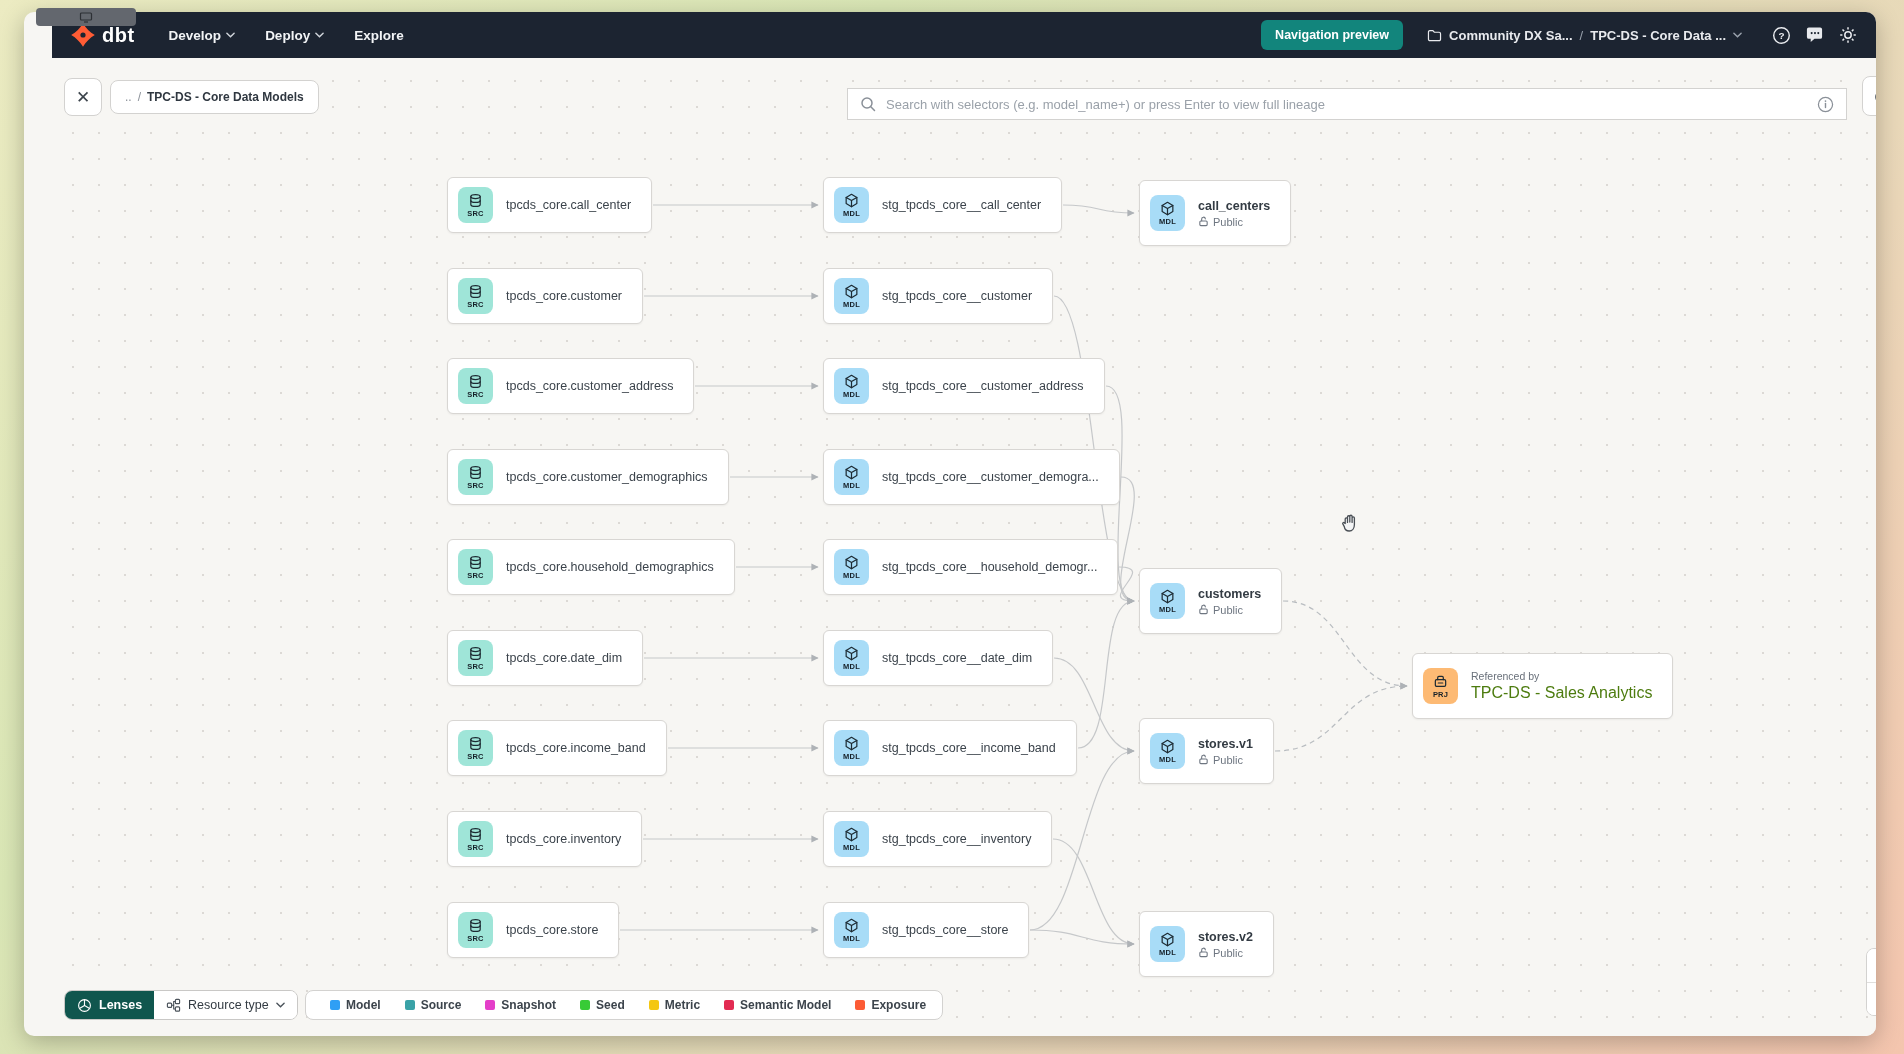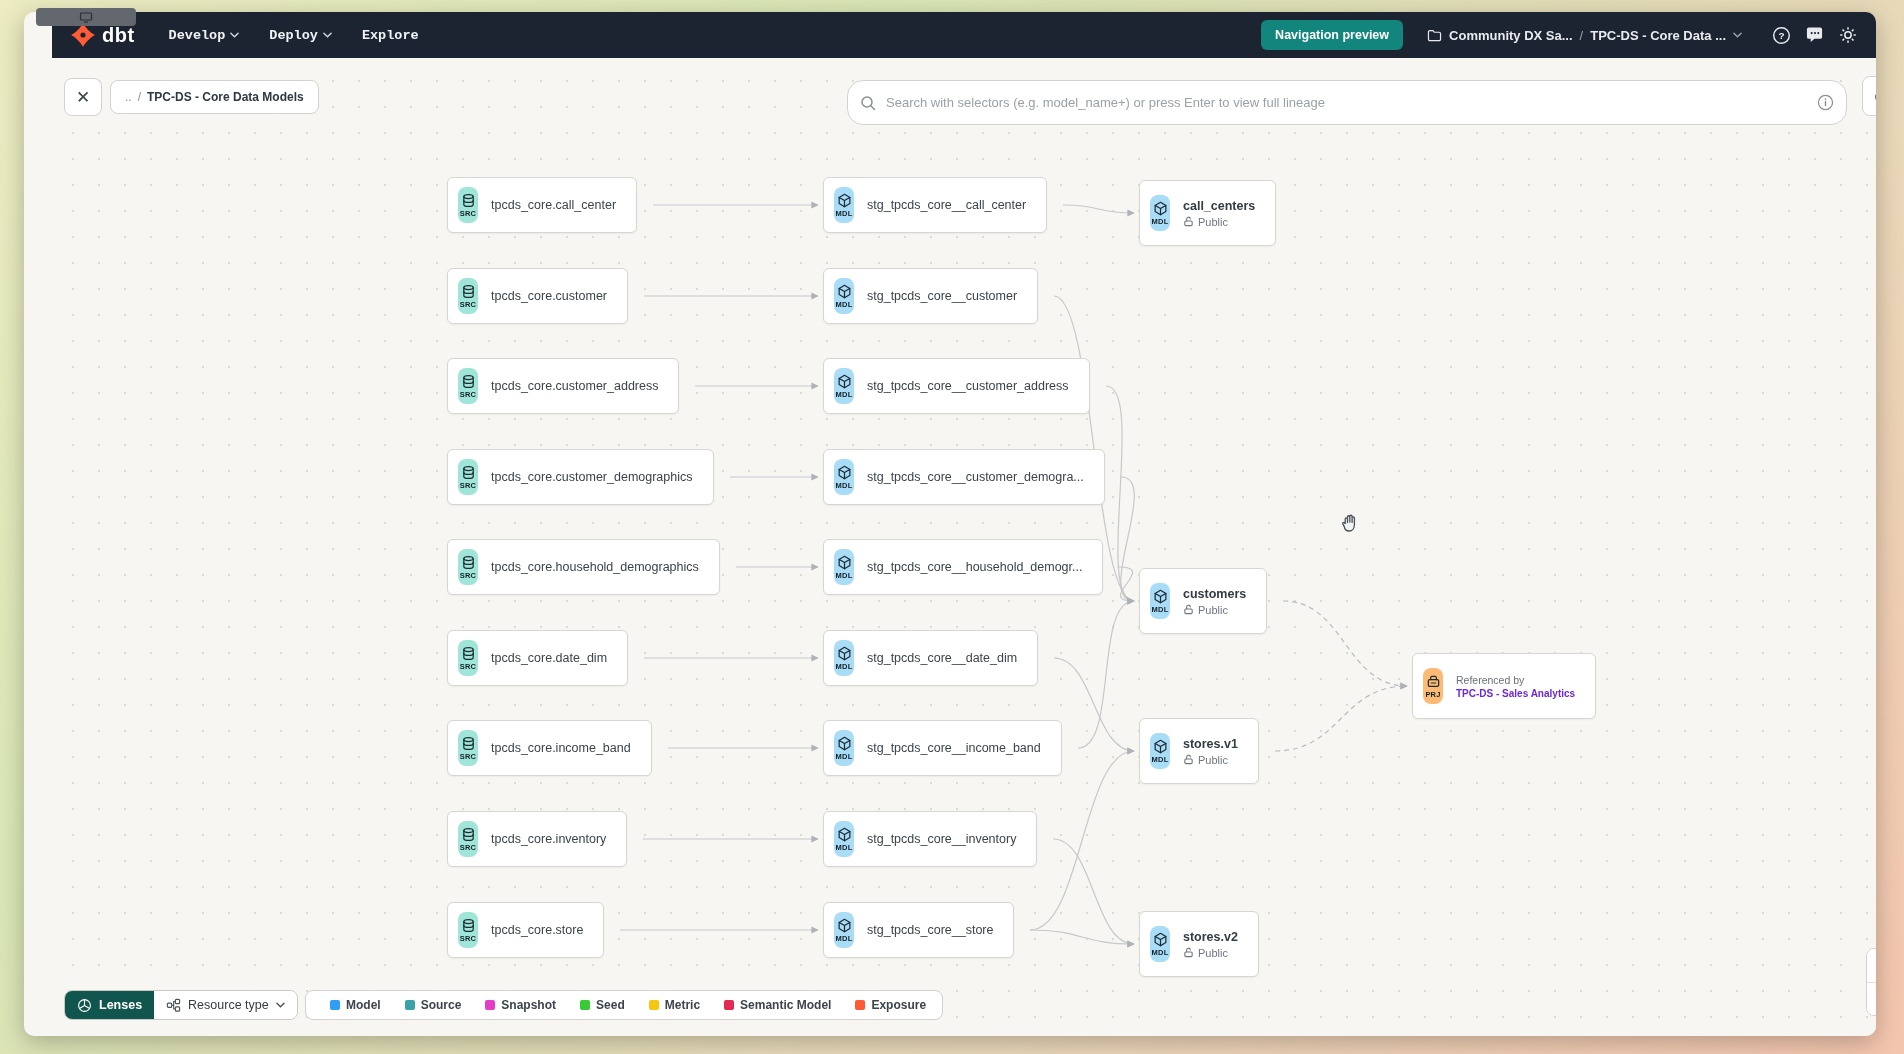--- a/index.html
+++ b/index.html
@@ -7,56 +7,56 @@
     font-family:"Liberation Sans", sans-serif;
     background: linear-gradient(135deg,#ecebc2 0%,#d9e6b5 30%,#e9d8b9 68%,#f4c5ae 100%);
   }
   .screen-tab{position:absolute;left:36px;top:8px;width:100px;height:18px;background:#63676e;border-radius:4px;z-index:50;display:flex;align-items:center;justify-content:center;}
   .window{position:absolute;left:24px;top:12px;width:1852px;height:1024px;border-radius:10px;overflow:hidden;background:#f7f6f3;box-shadow:0 6px 24px rgba(0,0,0,.25);padding-left:28px;}
   
   .navbar{height:46px;background:#1c2431;display:flex;align-items:center;padding:0 18px;color:#fff;}
   .brand{display:flex;align-items:center;gap:6px;margin-right:34px;}
   .brand-text{font-size:20px;font-weight:bold;letter-spacing:.5px;}
   .nav-menu{display:flex;align-items:center;gap:30px;}
-  .nav-item{display:flex;align-items:center;gap:5px;font-size:13.5px;font-weight:bold;color:#f2f4f6;cursor:pointer;font-family:Liberation Mono, monospace;}
+  .nav-item{display:flex;align-items:center;gap:5px;font-size:13.5px;font-weight:bold;color:#f2f4f6;cursor:pointer;}
   .nav-right{margin-left:auto;display:flex;align-items:center;gap:24px;}
   .preview-btn{background:#12857c;color:#fff;font-size:12.5px;font-weight:bold;border:none;border-radius:6px;padding:8px 14px;cursor:pointer;}
   .crumb{display:flex;align-items:center;gap:7px;font-size:13px;color:#e8eaee;white-space:nowrap;}
   .crumb b{font-weight:bold;}
   .crumb .sep{color:#9aa2ad;}
   .nav-icons{display:flex;align-items:center;gap:14px;margin-left:6px;}
   .nav-icons svg{display:block;cursor:pointer;}
   .chev{width:9px;height:6px;}
   
   .canvas{position:relative;width:1852px;height:978px;background:#f7f6f3;
     background-image:radial-gradient(#dcd9d5 1px, transparent 1.3px);
     background-size:26px 26px;background-position:8px 10px;}
   .toolbar-btn{position:absolute;background:#fff;border:1px solid #d3d2d0;border-radius:8px;display:flex;align-items:center;justify-content:center;cursor:pointer;color:#3c444c;}
   .close-btn{left:12px;top:20px;width:38px;height:38px;font-size:17px;}
   .crumb-chip{position:absolute;left:58px;top:22px;height:34px;background:#fff;border:1px solid #d3d2d0;border-radius:8px;display:flex;align-items:center;gap:6px;padding:0 14px;font-size:12px;}
   .crumb-chip .up{color:#8a9098;}
   .crumb-chip .lbl{color:#2f3740;font-weight:bold;}
-  .searchbar{position:absolute;left:795px;top:22px;width:1000px;height:45px;background:#fff;border:1px solid #d3d2d0;border-radius:16px;display:flex;align-items:center;padding:0 12px;gap:10px;}
+  .searchbar{position:absolute;left:795px;top:30px;width:1000px;height:32px;background:#fff;border:1px solid #d3d2d0;border-radius:0;display:flex;align-items:center;padding:0 12px;gap:10px;}
   .searchbar input{flex:1;border:none;outline:none;font-size:13px;color:#3c444c;font-family:"Liberation Sans",sans-serif;background:transparent;}
   .searchbar input::placeholder{color:#9aa1a9;}
   .refresh-btn{left:1810px;top:18px;width:40px;height:40px;}
   
   #edges{position:absolute;left:0;top:0;pointer-events:none;}
   .node{position:absolute;background:#fff;border:1px solid #d8d6d3;border-radius:6px;display:flex;align-items:center;gap:13px;height:56px;padding:0 20px 0 10px;white-space:nowrap;box-shadow:0 1px 2px rgba(0,0,0,.05);cursor:pointer;}
   .node.two-line{height:66px;}
   .node .title{font-size:12.5px;color:#3b434b;}
   .node.two-line .title{font-weight:bold;color:#333b43;}
-  .nbadge{width:20px;height:36px;border-radius:8px;display:flex;flex-direction:column;align-items:center;justify-content:center;gap:1px;flex:0 0 auto;}
+  .nbadge{width:35px;height:36px;border-radius:8px;display:flex;flex-direction:column;align-items:center;justify-content:center;gap:1px;flex:0 0 auto;}
   .nbadge.src{background:#9fe5d8;} .nbadge.mdl{background:#a8dcf7;} .nbadge.prj{background:#fdba74;}
   .nbadge svg{width:15px;height:15px;stroke:#1d2b33;fill:none;stroke-width:1.3;stroke-linecap:round;stroke-linejoin:round;}
   .nbadge i{font-style:normal;font-size:7.5px;font-weight:bold;color:#152028;letter-spacing:.2px;}
   .sub{display:flex;align-items:center;gap:4px;color:#6e7681;font-size:11px;margin-top:3px;}
   .sub svg{width:11px;height:11px;stroke:#6e7681;fill:none;stroke-width:1.2;stroke-linecap:round;}
   .prj-cap{font-size:10.5px;color:#69707a;margin-bottom:2px;}
-  .prj-name{font-size:10px;font-weight:bold;color:#6d28d9;}
+  .prj-name{font-size:16px;font-weight:normal;color:#4d7c0f;}
   
   .lens-group{position:absolute;left:12px;top:932px;height:30px;display:flex;border:1px solid #c9c8c6;border-radius:8px;overflow:hidden;background:#fff;}
   .lenses-btn{display:flex;align-items:center;gap:7px;background:#10564e;color:#fff;font-size:12.5px;font-weight:bold;padding:0 12px;border:none;cursor:pointer;}
   .rtype-btn{display:flex;align-items:center;gap:7px;background:#fff;color:#333b43;font-size:12.5px;padding:0 12px;border:none;cursor:pointer;}
   .legend{position:absolute;left:253px;top:932px;height:30px;background:#fff;border:1px solid #d3d2d0;border-radius:8px;display:flex;align-items:center;gap:16px;padding:0 16px;}
   .legend-item{display:flex;align-items:center;gap:6px;font-size:12px;font-weight:bold;color:#3c444c;margin-left:8px;}
   .legend-swatch{width:10px;height:10px;border-radius:2px;display:inline-block;}
   .zoom-ctl{position:absolute;left:1814px;top:890px;width:34px;height:68px;background:#fff;border:1px solid #d3d2d0;border-radius:8px;display:flex;flex-direction:column;overflow:hidden;}
   .zoom-ctl button{flex:1;border:none;background:#fff;font-size:16px;color:#5a616a;cursor:pointer;}
   .zoom-ctl .divider{height:1px;background:#e0dfdd;}

